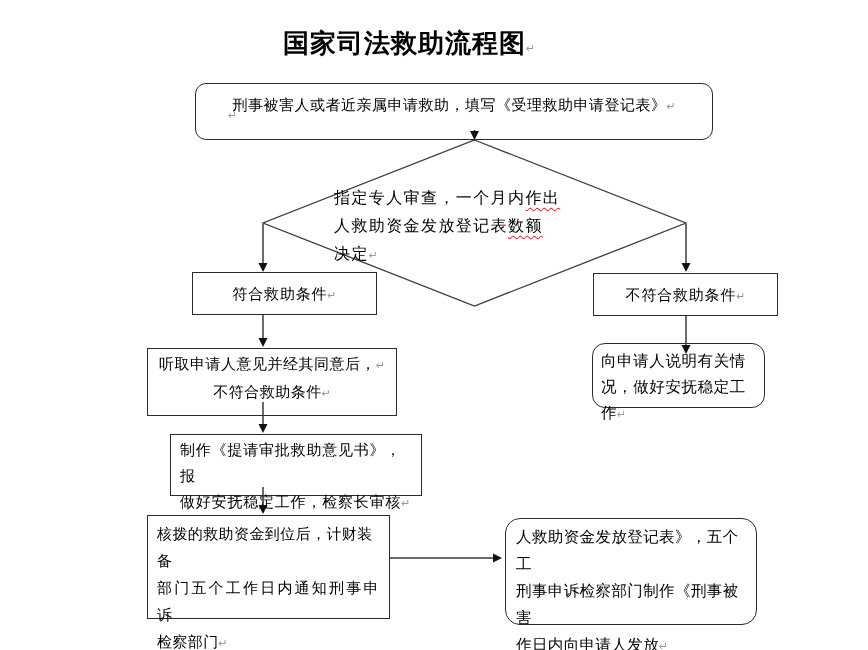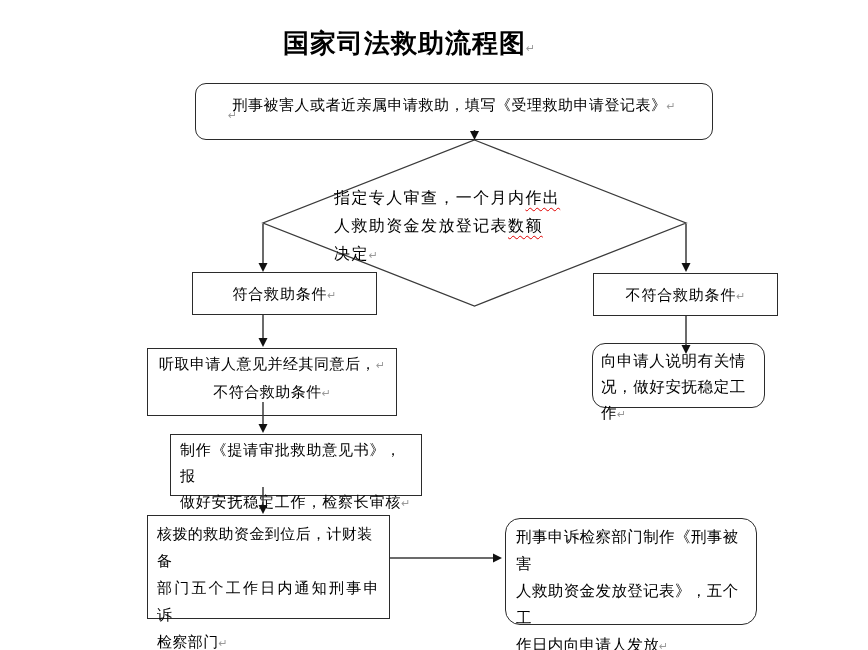--- a/index.html
+++ b/index.html
@@ -86,22 +86,22 @@
 
   <div class="node rounded" style="left:592px;top:343px;width:173px;height:65px;border-radius:13px;">
     <div class="txt altfont" style="padding:4px 4px 0 8px;font-size:15.5px;letter-spacing:0.6px;">
       <div><span>向申请人说明有关情</span></div>
       <div><span>况，做好安抚稳定工作</span><span class="pilcrow">↵</span></div>
     </div>
   </div>
 
   <div class="node rounded" style="left:505px;top:518px;width:252px;height:107px;border-radius:15px;">
     <div class="txt altfont" style="padding:4px 6px 0 10px;font-size:15.5px;line-height:27px;letter-spacing:0.4px;">
+      <div><span>人救助资金发放登记表》，五个工</span></div>
       <div><span>刑事申诉检察部门制作《刑事被害</span></div>
-      <div><span>人救助资金发放登记表》，五个工</span></div>
       <div><span>作日内向申请人发放</span><span class="pilcrow">↵</span></div>
 
     </div>
   </div>
 
   <svg id="connector-layer" class="layer" width="868" height="650">
     <g stroke="#3a3a3a" stroke-width="1.5">
       <line x1="474.5" y1="130" x2="474.5" y2="133"></line>
       <line x1="263" y1="224" x2="263" y2="264"></line>
       <line x1="686" y1="224" x2="686" y2="264"></line>

